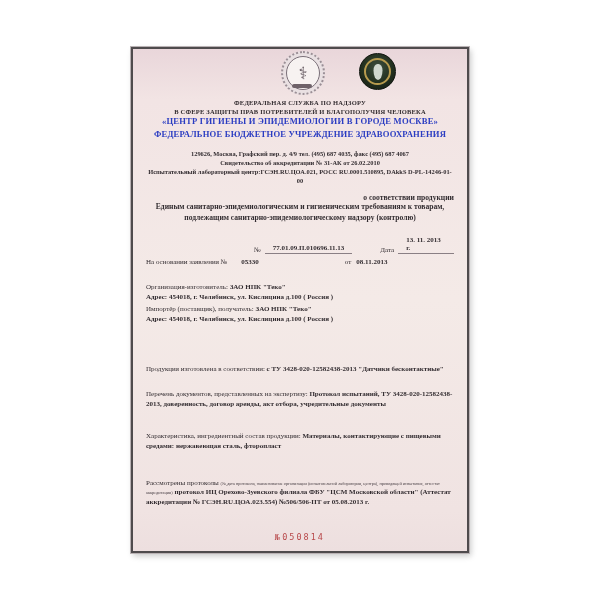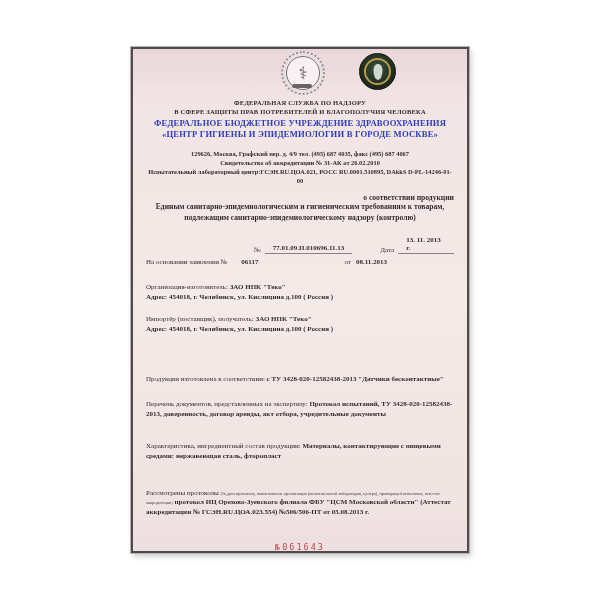--- a/index.html
+++ b/index.html
@@ -40,21 +40,21 @@
   .numrow1{display:flex;align-items:flex-end;font-size:7px;margin-top:13px;}
   .numrow1 .sp{margin-left:108px;}
   .uval{border-bottom:.5px solid #8a7f84;padding:0 8px 1px 8px;font-weight:bold;margin-left:4px;}
   .numrow1 .datelbl{margin-left:28px;}
   .numrow2{display:flex;font-size:7px;margin-top:4px;}
   .numrow2 .v{font-weight:bold;margin-left:14px;}
   .numrow2 .fromlbl{margin-left:86px;}
   .numrow2 .fv{font-weight:bold;margin-left:5px;}
   .para{font-size:7px;line-height:9.6px;}
   .m-manu{margin-top:17px;}
-  .m-imp{margin-top:13px;}
+  .m-imp{margin-top:3px;}
   .m-prod{margin-top:16px;}
   .m-conf{margin-top:40px;}
   .m-docs{margin-top:16px;}
   .m-char{margin-top:23px;}
   .m-prot{margin-top:27px;}
   .tiny-note{font-size:4.3px;color:#4a4146;font-weight:normal;}
   .serial{margin-top:25px;text-align:center;font-family:"DejaVu Sans Mono",monospace;
         font-size:8.5px;color:#b8494b;letter-spacing:2px;}
 </style>
 </head>
@@ -70,40 +70,40 @@
       <div class="seal-banner"></div>
     </div>
     <div class="emblem2">
       <div class="emblem2-ring"></div>
       <div class="emblem2-core"></div>
     </div>
   </div>
 
   <div class="t-agency c">ФЕДЕРАЛЬНАЯ СЛУЖБА ПО НАДЗОРУ</div>
   <div class="t-agency c">В СФЕРЕ ЗАЩИТЫ ПРАВ ПОТРЕБИТЕЛЕЙ И БЛАГОПОЛУЧИЯ  ЧЕЛОВЕКА</div>
+  <div class="t-org c">«ЦЕНТР ГИГИЕНЫ И ЭПИДЕМИОЛОГИИ В ГОРОДЕ МОСКВЕ»</div>
   <div class="t-org c" style="margin-top:2px;">ФЕДЕРАЛЬНОЕ БЮДЖЕТНОЕ УЧРЕЖДЕНИЕ ЗДРАВООХРАНЕНИЯ</div>
-  <div class="t-org c">«ЦЕНТР ГИГИЕНЫ И ЭПИДЕМИОЛОГИИ В ГОРОДЕ МОСКВЕ»</div>
 
   <div class="t-addr c" style="margin-top:10px;">129626, Москва, Графский пер. д. 4/9 тел. (495) 687 4035, факс (495) 687 4067</div>
   <div class="t-addr c">Свидетельство об аккредитации № 31-АК от 26.02.2010</div>
   <div class="t-addr c">Испытательный лабораторный центр:ГСЭН.RU.ЦОА.021, РОСС RU.0001.510895, DAkkS D-PL-14246-01-00</div>
 
   <div class="sub1 c">о  соответствии продукции</div>
   <div class="sub c">Единым санитарно-эпидемиологическим и гигиеническим требованиям к товарам,</div>
   <div class="sub c">подлежащим санитарно-эпидемиологическому надзору (контролю)</div>
 
   <div class="numrow1">
     <span class="sp">№</span>
     <span class="uval">77.01.09.П.010696.11.13</span>
     <span class="datelbl">Дата</span>
     <span class="uval">13. 11. 2013 г.</span>
   </div>
   <div class="numrow2">
     <span>На основании заявления №</span>
-    <span class="v">06117</span>
+    <span class="v">05330</span>
     <span class="fromlbl">от</span>
     <span class="fv">08.11.2013</span>
   </div>
 
   <div class="para m-manu">
     <div>
       <span>Организация-изготовитель:</span>
       <span class="b">ЗАО НПК "Теко"</span>
     </div>
     <div class="b">
@@ -138,15 +138,15 @@
     <span>Характеристика, ингредиентный состав продукции:</span>
     <span class="b">Материалы, контактирующие с пищевыми средами: нержавеющая сталь, фторопласт</span>
   </div>
 
   <div class="para m-prot">
     <span>Рассмотрены протоколы</span>
     <span class="tiny-note">(№,дата протокола, наименование организации (испытательной лаборатории, центра), проводящей испытания, аттестат аккредитации)</span>
     <span class="b">протокол ИЦ Орехово-Зуевского филиала ФБУ "ЦСМ Московской области" (Аттестат аккредитации № ГСЭН.RU.ЦОА.023.554) №506/506-ПТ от 05.08.2013 г.</span>
   </div>
 
-  <div class="serial">№061643</div>
+  <div class="serial">№050814</div>
 
 </div>
 
 </body></html>

